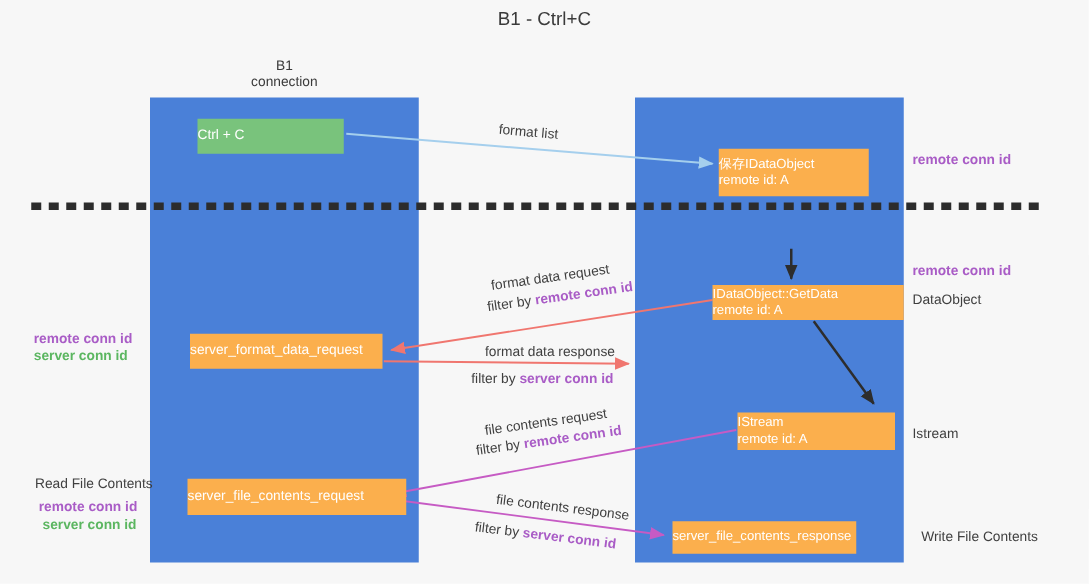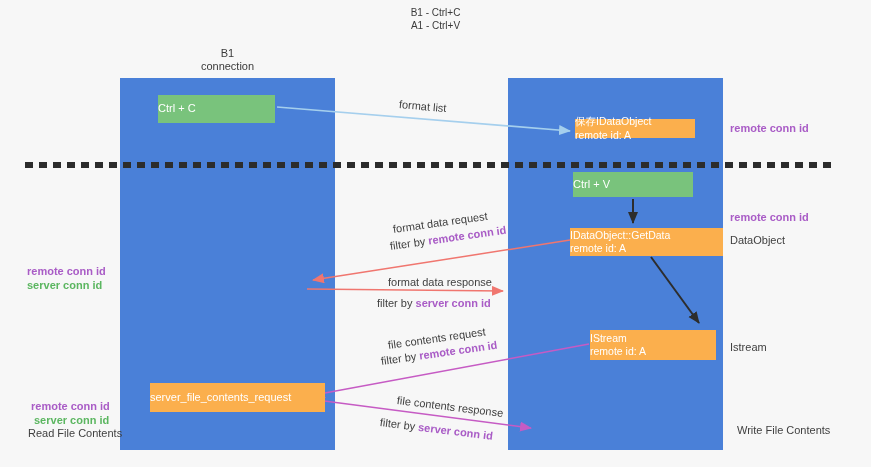--- a/index.html
+++ b/index.html
@@ -2,21 +2,21 @@
 <html><head>
 <meta charset="utf-8">
 <style>
   html,body { margin:0; padding:0; }
   .canvas {
     position:relative; width:871px; height:467px;
     background:#f7f7f7; overflow:hidden;
     font-family:"Liberation Sans", sans-serif; color:#3d3d3d;
   }
   .title { position:absolute; left:0; top:6px; width:100%; text-align:center;
-           font-size:10px; line-height:1.3; color:#3a3a3a; }
+           font-size:15px; line-height:1.3; color:#3a3a3a; }
   .col { position:absolute; top:78px; width:215px; height:372px; background:#4a80d8; }
   .col-header { position:absolute; top:47px; width:215px; text-align:center;
                 font-size:11px; line-height:1.2; color:#3a3a3a; }
   .arrows { position:absolute; left:0; top:0; width:871px; height:467px; pointer-events:none; }
   .box { position:absolute; display:flex; flex-direction:column; align-items:flex-start;
          justify-content:center; color:#fff; text-align:center; font-size:11px;
          line-height:1.25; }
   .green  { background:#79c37c; }
   .orange { background:#fbaf4d; }
   .two-line { font-size:10.5px; }
@@ -27,21 +27,20 @@
   .rot-pos { transform:rotate(7deg);  transform-origin:left center; }
   .rot-sm  { transform:rotate(5deg);  transform-origin:left center; }
 </style>
 </head>
 <body>
 
 <div class="canvas">
 
   <div class="title">
     <div>B1 - Ctrl+C</div>
-    <div>A1 - Ctrl+V</div>
   </div>
 
   <div class="col-header" style="left:120px;">
     <div>B1</div>
     <div>connection</div>
   </div>
 
   <div class="col" style="left:120px;"></div>
   <div class="col" style="left:508px;"></div>
 
@@ -75,45 +74,48 @@
 
     <line x1="589" y1="344" x2="314" y2="395" stroke="#c65bc4" stroke-width="1.5" marker-end="url(#m-magenta)"></line>
 
     <line x1="309" y1="399" x2="531" y2="428" stroke="#c65bc4" stroke-width="1.5" marker-end="url(#m-magenta)"></line>
   </svg>
 
   <div class="box green" style="left:158px; top:95px; width:117px; height:28px;">
     <span>Ctrl + C</span>
   </div>
 
-  <div class="box orange two-line" style="left:575px; top:119px; width:120px; height:19px;">
+  <div class="box orange two-line" style="left:575px; top:119px; width:120px; height:38px;">
     <span>保存IDataObject</span>
     <span>remote id: A</span>
   </div>
 
-  <div class="box green" style="left:573px; top:172px; width:120px; height:25px;">
-    <span>Ctrl + V</span>
-  </div>
 
   <div class="box orange two-line" style="left:570px; top:228px; width:153px; height:28px;">
     <span>IDataObject::GetData</span>
     <span>remote id: A</span>
   </div>
 
+  <div class="box orange" style="left:152px; top:267px; width:154px; height:28px;">
+    <span>server_format_data_request</span>
+  </div>
 
 
   <div class="box orange two-line" style="left:590px; top:330px; width:126px; height:30px;">
     <span>IStream</span>
     <span>remote id: A</span>
   </div>
 
   <div class="box orange" style="left:150px; top:383px; width:175px; height:29px;">
     <span>server_file_contents_request</span>
   </div>
 
+  <div class="box orange" style="left:538px; top:417px; width:147px; height:26px; font-size:10.5px;">
+    <span>server_file_contents_response</span>
+  </div>
 
   <div class="lbl rot-sm" style="left:399px; top:98px;">format list</div>
 
   <div class="lbl rot-neg" style="left:393px; top:223px;">format data request</div>
   <div class="lbl rot-neg" style="left:390px; top:240px;">
     <span>filter by </span><span class="purple">remote conn id</span>
   </div>
 
   <div class="lbl" style="left:388px; top:276px;">format data response</div>
   <div class="lbl" style="left:377px; top:297px;">
@@ -131,17 +133,17 @@
   </div>
 
   <div class="lbl purple" style="left:730px; top:122px;">remote conn id</div>
   <div class="lbl purple" style="left:730px; top:211px;">remote conn id</div>
   <div class="lbl" style="left:730px; top:234px;">DataObject</div>
   <div class="lbl" style="left:730px; top:341px;">Istream</div>
   <div class="lbl" style="left:737px; top:424px;">Write File Contents</div>
 
   <div class="lbl purple" style="left:27px; top:265px;">remote conn id</div>
   <div class="lbl greentxt" style="left:27px; top:279px;">server conn id</div>
-  <div class="lbl" style="left:28px; top:381px;margin-top:46px;">Read File Contents</div>
+  <div class="lbl" style="left:28px; top:381px;">Read File Contents</div>
   <div class="lbl purple" style="left:31px; top:400px;">remote conn id</div>
   <div class="lbl greentxt" style="left:34px; top:414px;">server conn id</div>
 
 </div>
 
 </body></html>

